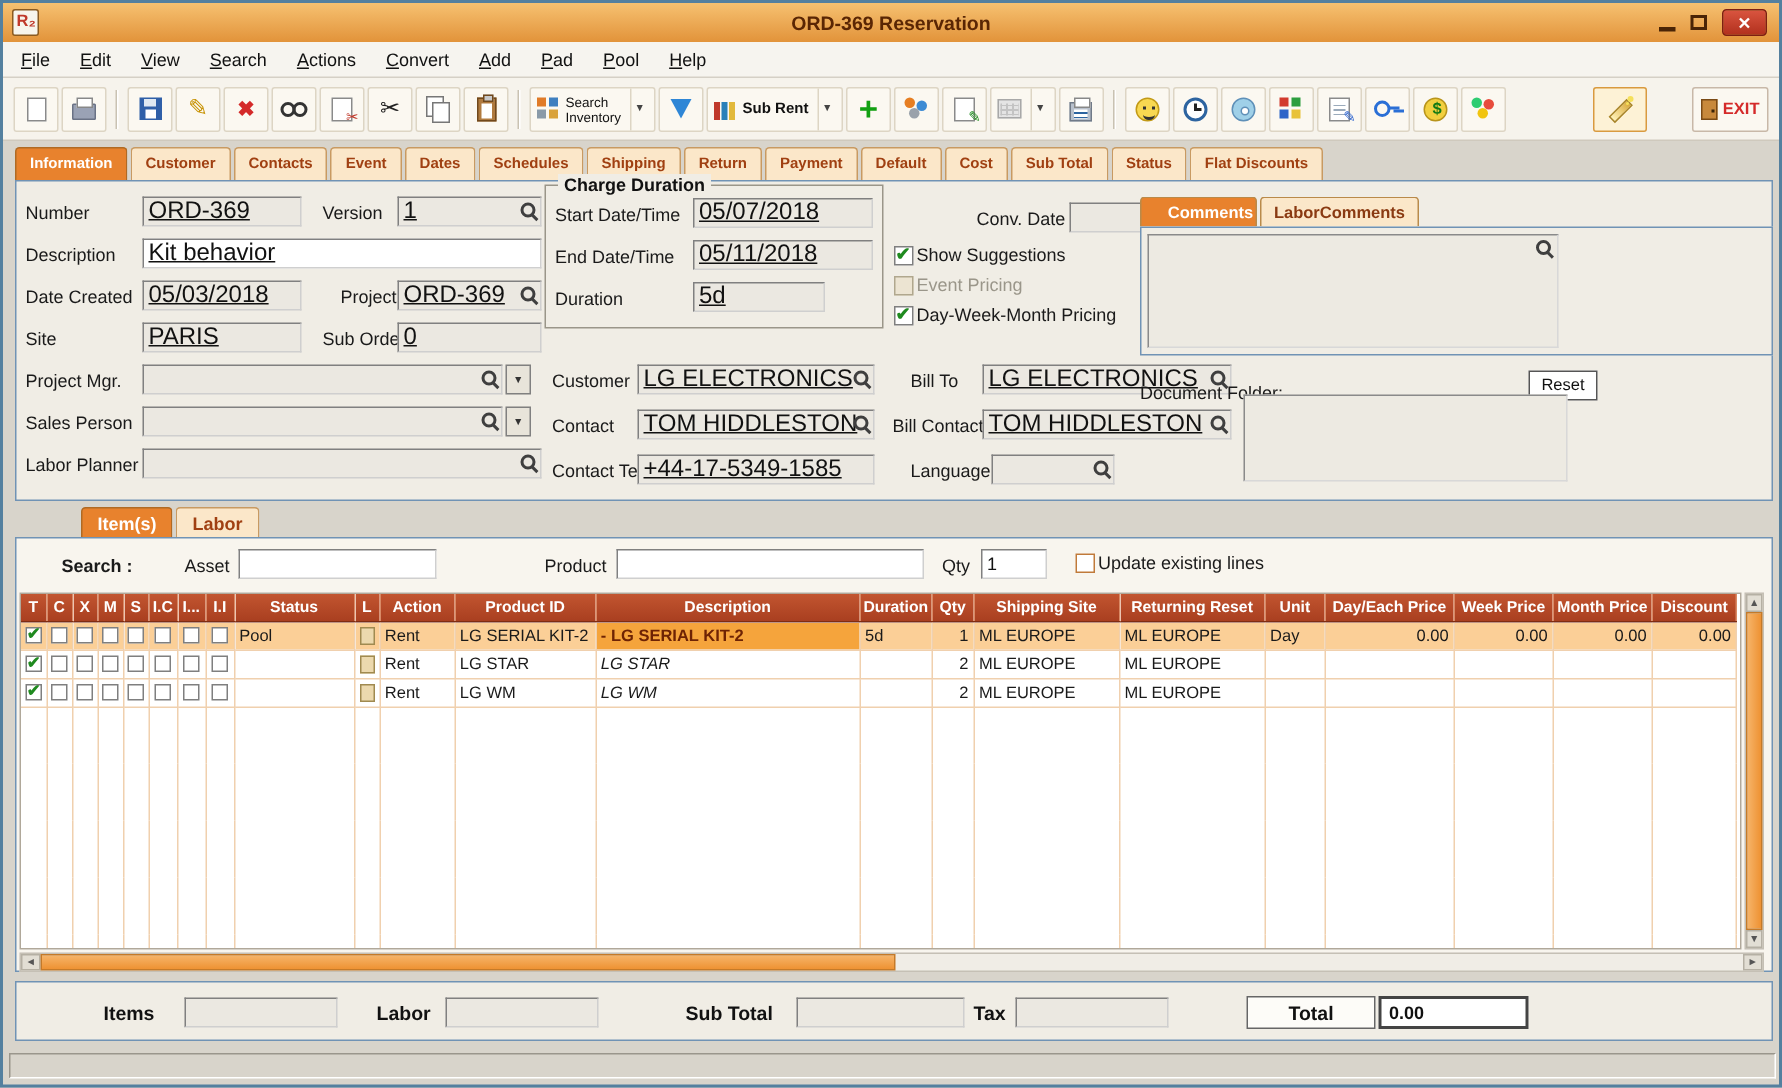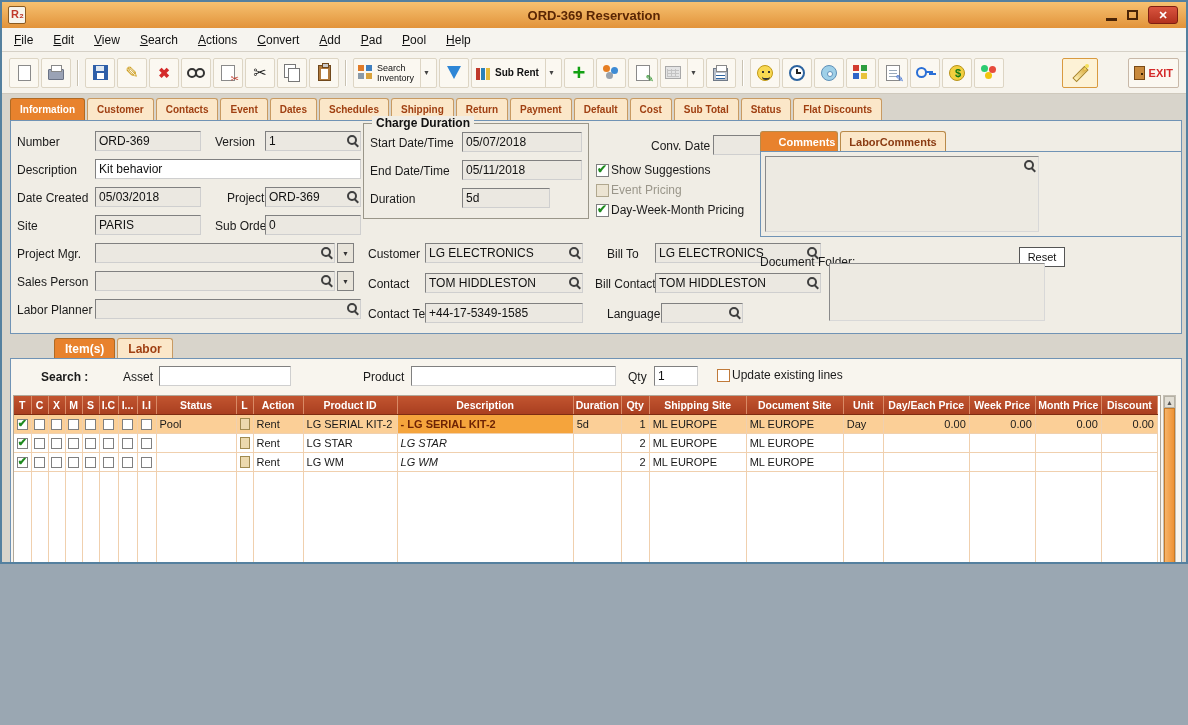--- a/index.html
+++ b/index.html
@@ -1,17 +1,17 @@
 <!DOCTYPE html>
 <html><head>
 <meta charset="utf-8">
 <style>
   * { margin:0; padding:0; box-sizing:border-box; }
   body { font-family:"Liberation Sans", sans-serif; background:#9aa7b2; }
-  .window { position:relative; width:1188px; height:564px; border:2px solid #54809f; background:#d8d4cb; overflow:hidden; font-family:"Liberation Sans",sans-serif; }
+  .window { position:relative; width:1188px; height:725px; border:2px solid #54809f; background:#d8d4cb; overflow:hidden; font-family:"Liberation Sans",sans-serif; }
 
   
   .tbar { position:absolute; top:0; left:0; right:0; height:26px; background:linear-gradient(#f6c171,#e2933a); display:flex; align-items:center; padding:0 6px; }
   .appico { width:18px; height:18px; background:#f7f4ec; border:1px solid #8a5a20; border-radius:2px; position:relative; z-index:2; }
   .appico::before { content:"R\2082"; position:absolute; left:2px; top:1px; color:#c0392b; font-weight:bold; font-size:11px; }
   .ttl { position:absolute; left:0; right:0; text-align:center; font-size:13px; font-weight:bold; color:#5a2604; }
   .wctl { position:absolute; right:8px; top:0; height:26px; display:flex; gap:10px; align-items:center; z-index:2; }
   .wmin { width:11px; height:3px; background:#4a2406; margin-top:8px; }
   .wmax { width:11px; height:10px; border:2px solid #4a2406; }
   .wclose { width:30px; height:18px; background:linear-gradient(#d9543f,#b2311e); border:1px solid #7e1e12; border-radius:3px; display:flex; align-items:center; justify-content:center; }
@@ -103,21 +103,21 @@
   
   .trow { position:absolute; top:92px; left:8px; right:8px; height:26px; display:flex; align-items:flex-end; gap:2px; }
   .tab { height:22px; padding:0 9px; display:flex; align-items:center; font-size:10px; font-weight:bold; background:#fbe7c9; color:#a04012; border:1px solid #c89a62; border-bottom:none; border-radius:3px 3px 0 0; white-space:nowrap; }
   .tab.active { background:#e8822d; color:#fff; border-color:#b06a24; }
 
   
   .info-panel { position:absolute; left:8px; top:118px; width:1172px; height:214px; border:1px solid #7093b5; background:#f0ede5; }
   .fl { position:absolute; font-size:12px; color:#1a1a1a; white-space:nowrap; }
   .fl.b { font-weight:bold; }
   .fl.dim { color:#9a968a; }
-  .inp { position:absolute; height:20px; background:#ebe8e1; border:1px solid; border-color:#808080 #cfcfcf #cfcfcf #808080; font-size:12px; display:flex; align-items:center; padding:0 3px; overflow:hidden; white-space:nowrap; color:#111; }
+  .inp { position:absolute; height:20px; background:#ebe8e1; border:1px solid; border-color:#808080 #cfcfcf #cfcfcf #808080; font-size:16px; display:flex; align-items:center; padding:0 3px; overflow:hidden; white-space:nowrap; color:#111;text-decoration:underline; }
   .inp.white { background:#fff; }
   .inp.has-mag { padding-right:16px; }
   .inp .mag { position:absolute; right:1px; top:2px; }
   .mag { width:13px; height:13px; display:inline-block; position:relative; }
   .mag::before { content:""; position:absolute; left:1px; top:1px; width:6px; height:6px; border:2px solid #3f3f3f; border-radius:50%; }
   .mag::after { content:""; position:absolute; right:0; bottom:1px; width:5px; height:2px; background:#3f3f3f; transform:rotate(45deg); }
   .cmbbtn { position:absolute; width:17px; height:20px; background:#e8e4da; border:1px solid #808080; display:flex; align-items:center; justify-content:center; }
   .cmbbtn::before { content:"\25BC"; font-size:7px; color:#333; }
   .gbox { position:absolute; border:1px solid #9a9689; }
   .gtitle { position:absolute; top:-8px; left:8px; background:#f0ede5; padding:0 4px; font-weight:bold; font-size:12px; color:#111; }
@@ -522,21 +522,21 @@
             <th>I...</th>
             <th>I.I</th>
             <th>Status</th>
             <th>L</th>
             <th>Action</th>
             <th>Product ID</th>
             <th>Description</th>
             <th>Duration</th>
             <th>Qty</th>
             <th>Shipping Site</th>
-            <th>Document Site</th>
+            <th>Returning Reset</th>
             <th>Unit</th>
             <th>Day/Each Price</th>
             <th>Week Price</th>
             <th>Month Price</th>
             <th>Discount</th>
           </tr>
         </thead>
         <tbody id="grid-body">
           <tr class="fill sel">
             <td class="cbc"><span class="chk sm on"></span></td>

